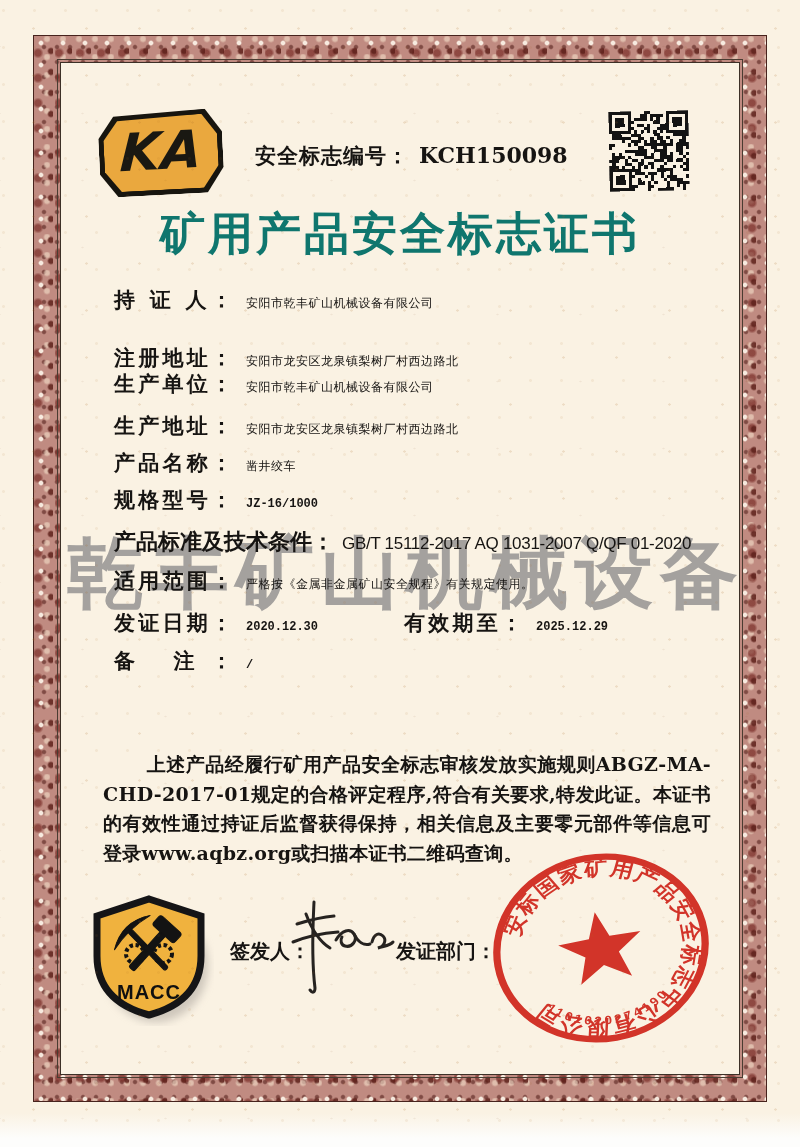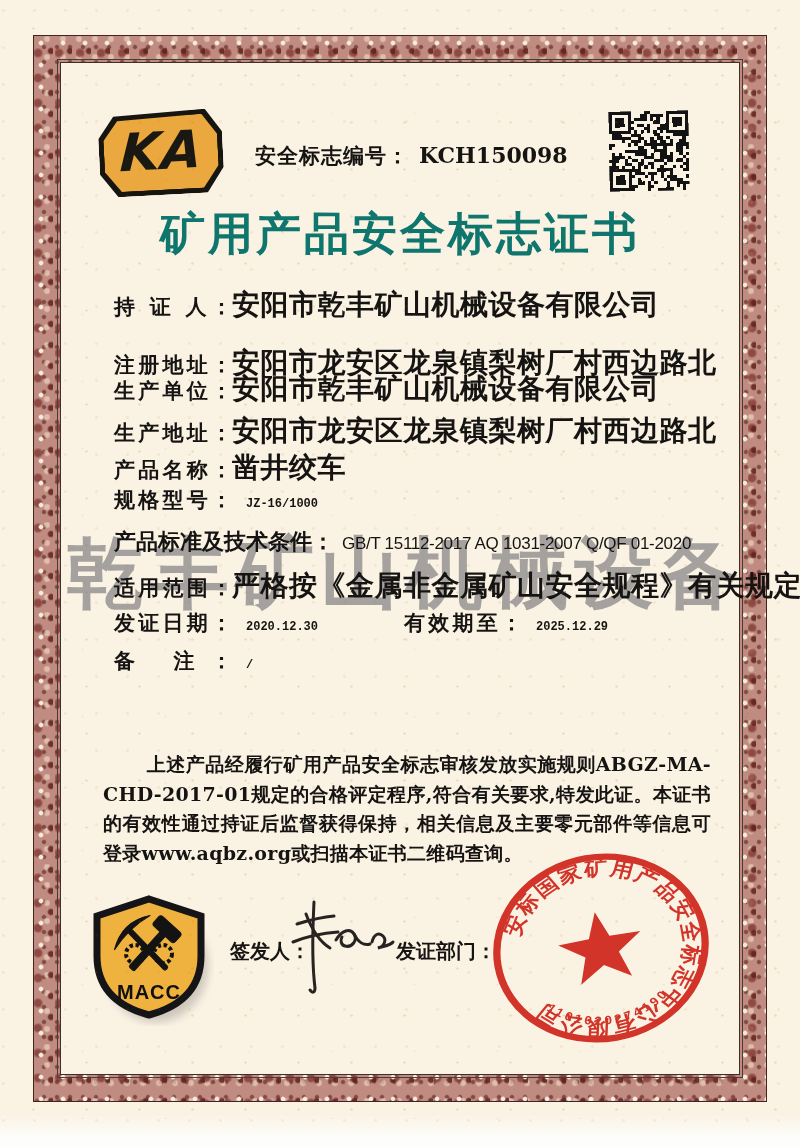--- a/index.html
+++ b/index.html
@@ -62,21 +62,21 @@
   .qr-box { position:absolute; left:609px; top:111px; width:80px; height:80px; z-index:3; transform:rotate(-1deg); }
   .qr-box svg { width:100%; height:100%; }
   .page-title { position:absolute; left:0; right:0; top:204px; z-index:3;
     text-align:center; font-family:"DejaVu Serif", serif; font-weight:900;
     font-size:45px; letter-spacing:3px; color:#0f766e; }
   
   .row { position:absolute; left:114px; width:580px; z-index:3; white-space:nowrap; }
   .lbl { display:inline-block; width:118px; font-size:21px; font-weight:800;
     text-align:justify; text-align-last:justify; vertical-align:baseline; }
   .lbl-long { display:inline-block; font-size:22px; font-weight:800; }
-  .val { font-family:"DejaVu Serif", serif; font-size:28px; font-weight:700; letter-spacing:.5px; }
+  .val { font-family:"DejaVu Serif", serif; font-size:12px; font-weight:400; margin-left:14px; letter-spacing:.5px; }
   .val-sans { font-family:Liberation Mono, monospace; font-size:12px; font-weight:800; margin-left:14px; letter-spacing:0; }
   .val-cond { font-family:"Liberation Sans", sans-serif; font-size:17px; font-weight:400; margin-left:8px; letter-spacing:-.3px; }
   .r1{top:286px}.r2{top:344px}.r3{top:370px}.r4{top:412px}.r5{top:449px}
   .r6{top:486px}.r7{top:527px}.r8{top:567px}.r9{top:609px}.r10{top:647px}
   .date2 { margin-left:86px; }
   
   .watermark { position:absolute; left:66px; top:534px; width:672px; z-index:2;
     display:flex; justify-content:space-between;
     font-size:78px; font-weight:800; color:#969493; opacity:.85; line-height:1; }
   

